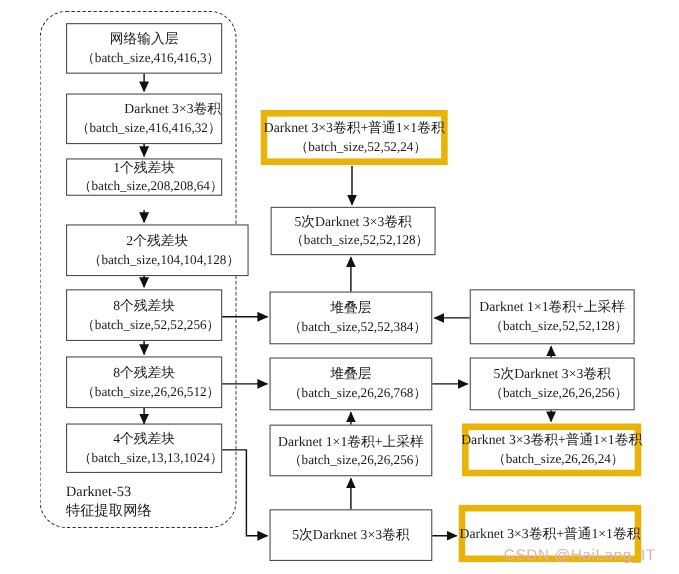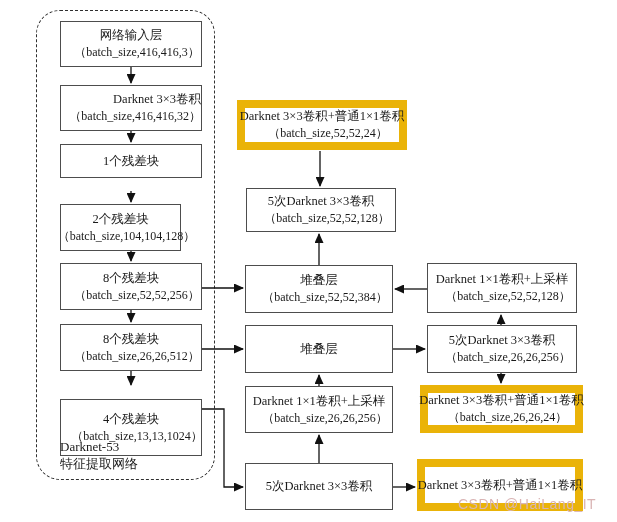--- a/index.html
+++ b/index.html
@@ -10,21 +10,21 @@
   .dashed-frame{
     position:absolute;border:1.6px dashed #2f2f2f;border-radius:24px;
   }
   .node{
     position:absolute;box-sizing:border-box;border:1px solid #4d4d4d;background:#ffffff;
     display:flex;flex-direction:column;justify-content:center;align-items:center;
     text-align:center;
   }
   .node .l1{font-size:12.5px;line-height:17px;white-space:nowrap;}
   .node .l2{font-size:12px;line-height:17px;white-space:nowrap;margin-left:12px;}
-  .node.thick{border:8px solid #eab308;}
+  .node.thick{border:6px solid #eab308;}
   .caption{
     position:absolute;font-size:13px;line-height:17px;
   }
   .watermark{
     position:absolute;font-family:"Liberation Sans","DejaVu Sans",sans-serif;
     font-size:14px;letter-spacing:0.5px;z-index:30;white-space:nowrap;
   }
   svg.wires{position:absolute;left:0;top:0;z-index:20;pointer-events:none;}
   svg.wires line, svg.wires polyline{stroke:#111111;stroke-width:1.3;fill:none;}
 </style>
@@ -38,34 +38,35 @@
   <div class="node" style="left:60px;top:21px;width:142px;height:46px;">
     <div class="l1">网络输入层</div>
     <div class="l2">（batch_size,416,416,3）</div>
   </div>
   <div class="node" style="left:60px;top:85px;width:142px;height:46px;align-items:flex-end;">
     <div class="l1">Darknet 3×3卷积</div>
     <div class="l2">（batch_size,416,416,32）</div>
   </div>
   <div class="node" style="left:60px;top:144px;width:142px;height:34px;">
     <div class="l1">1个残差块</div>
+    <div class="l2">（batch_size,208,208,64）</div>
   </div>
-  <div class="node" style="left:60px;top:204px;width:121px;height:47px;">
+  <div class="node" style="left:60px;top:204px;width:166px;height:47px;">
     <div class="l1">2个残差块</div>
     <div class="l2">（batch_size,104,104,128）</div>
   </div>
   <div class="node" style="left:60px;top:263px;width:142px;height:47px;">
     <div class="l1">8个残差块</div>
     <div class="l2">（batch_size,52,52,256）</div>
   </div>
   <div class="node" style="left:60px;top:324px;width:142px;height:47px;">
     <div class="l1">8个残差块</div>
     <div class="l2">（batch_size,26,26,512）</div>
   </div>
-  <div class="node" style="left:60px;top:399px;width:142px;height:57px;">
+  <div class="node" style="left:60px;top:385px;width:142px;height:45px;">
     <div class="l1">4个残差块</div>
     <div class="l2">（batch_size,13,13,1024）</div>
   </div>
 
   <div class="caption" style="left:60px;top:438px;width:142px;">
     <div>Darknet-53</div>
     <div>特征提取网络</div>
   </div>
 
   <div class="node thick" style="left:237px;top:100px;width:170px;height:50px;">
@@ -75,20 +76,21 @@
   <div class="node" style="left:246px;top:188px;width:150px;height:44px;">
     <div class="l1">5次Darknet 3×3卷积</div>
     <div class="l2">（batch_size,52,52,128）</div>
   </div>
   <div class="node" style="left:245px;top:265px;width:148px;height:48px;">
     <div class="l1">堆叠层</div>
     <div class="l2">（batch_size,52,52,384）</div>
   </div>
   <div class="node" style="left:245px;top:325px;width:148px;height:48px;">
     <div class="l1">堆叠层</div>
+    <div class="l2">（batch_size,26,26,768）</div>
   </div>
   <div class="node" style="left:245px;top:386px;width:148px;height:47px;">
     <div class="l1">Darknet 1×1卷积+上采样</div>
     <div class="l2">（batch_size,26,26,256）</div>
   </div>
   <div class="node" style="left:245px;top:463px;width:148px;height:47px;">
     <div class="l1">5次Darknet 3×3卷积</div>
   </div>
 
   <div class="node" style="left:427px;top:263px;width:150px;height:50px;">

